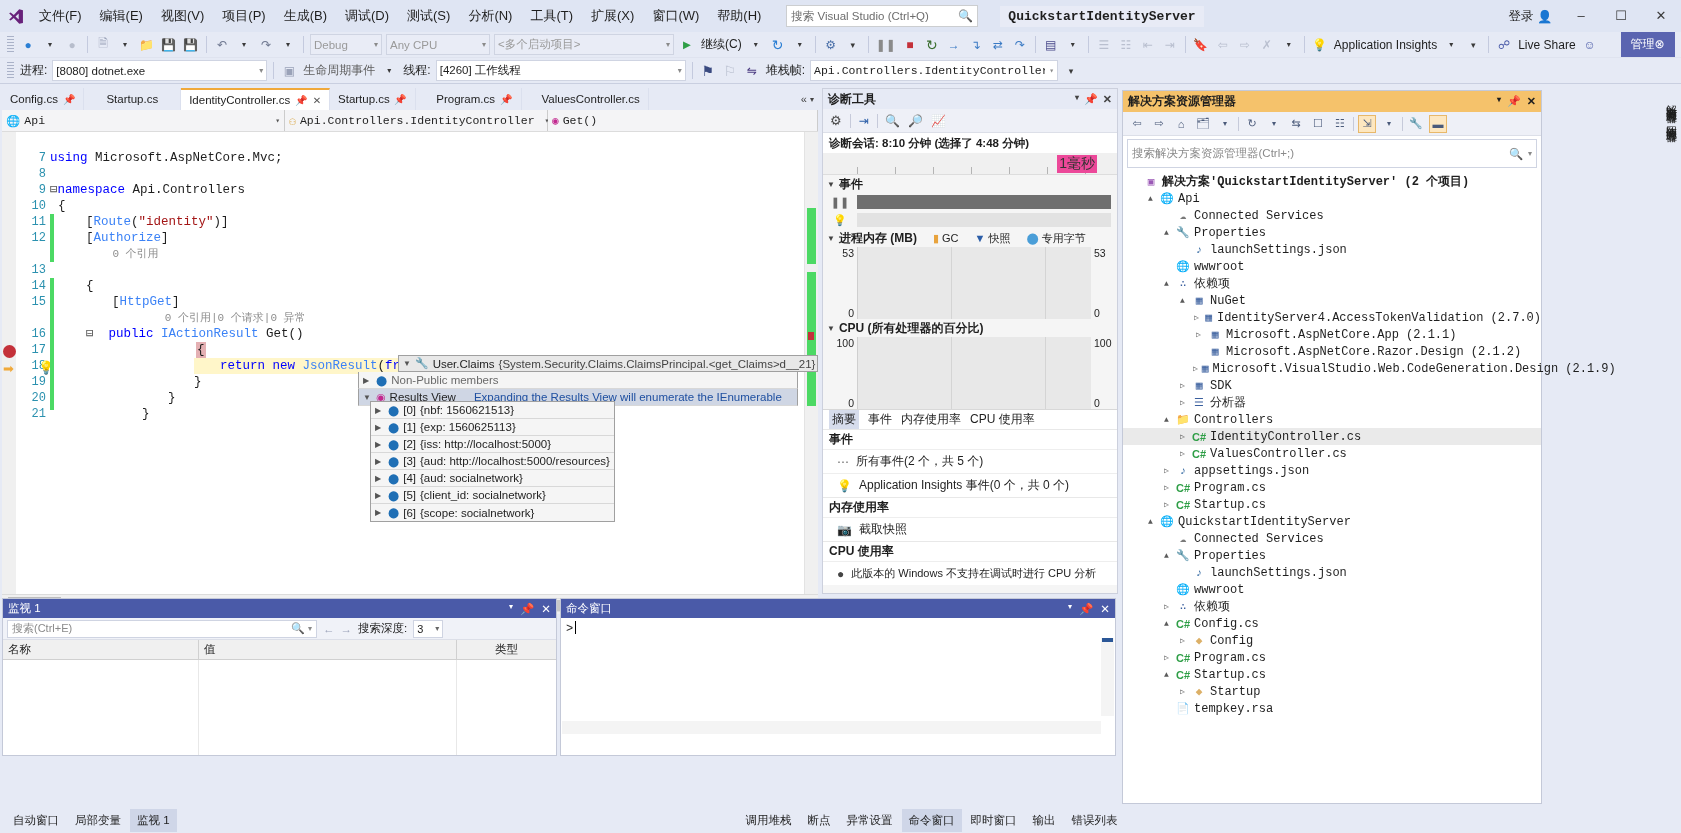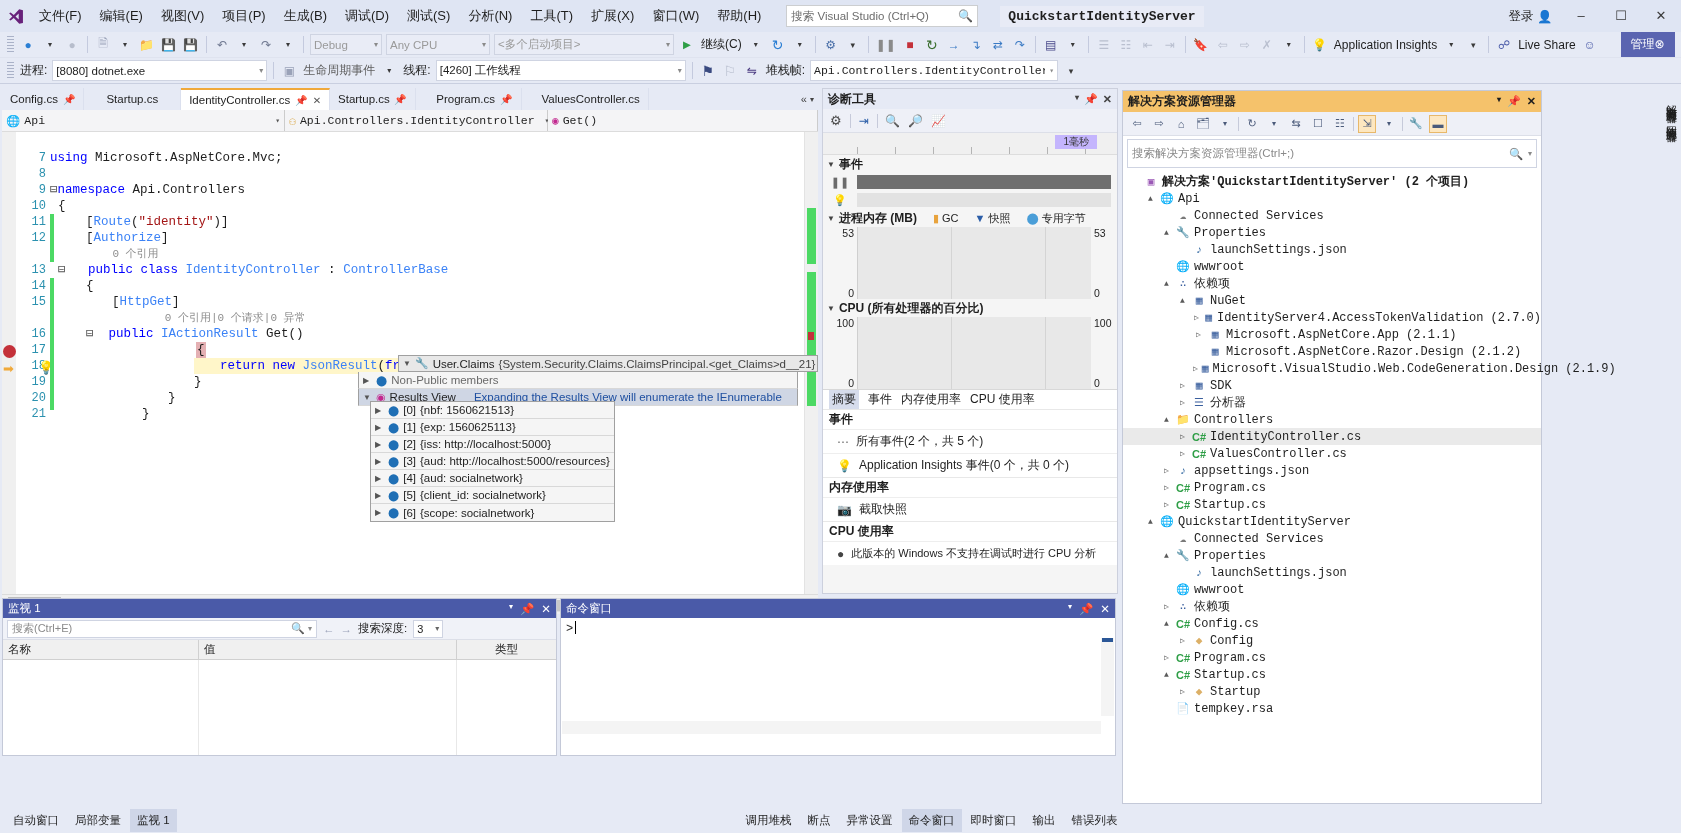--- a/index.html
+++ b/index.html
@@ -163,21 +163,21 @@
     height: 20px; background: #e6eaf5; display: flex; align-items: center;
     padding: 0 5px; font-size: 12px; font-weight: bold; color: #1e1e1e;
   }
   .panel-title .ctrls { margin-left: auto; display: flex; gap: 5px; font-size: 11px; color: #444; }
   .diag-toolbar {
     height: 24px; background: #eef0f7; display: flex; align-items: center;
     gap: 8px; padding: 0 7px; border-bottom: 1px solid #dcdfe8;
   }
   .diag-session { height: 20px; background: #fff; display: flex; align-items: center; padding: 0 6px; font-size: 11.5px; font-weight: bold; }
   .ruler { height: 22px; background: #f0f0f0; display: flex; align-items: flex-end; position: relative; border-bottom: 1px solid #ddd; }
-  .ruler .lbl { position: absolute; right: 20px; top: 2px; font-size: 10px; color: #333; background: #c4b5fd; padding: 0 8px; }
+  .ruler .lbl { position: absolute; right: 20px; top: 2px; font-size: 14px; color: #333; background: #ec4899; padding: 0 2px; }
   .ruler .ticks { position: absolute; left: 34px; right: 0; bottom: 0; height: 7px;
      background: repeating-linear-gradient(to right, #b4b4b4 0 1px, transparent 1px 38px); }
   .sec-head { height: 18px; display: flex; align-items: center; gap: 4px; padding: 0 4px; font-size: 12px; font-weight: bold; background: #f5f5f5; }
   .sec-head .legend { font-weight: normal; font-size: 11px; display: flex; align-items: center; gap: 3px; margin-left: 12px; }
   .lane { display: flex; height: 18px; align-items: center; }
   .lane .ico { width: 34px; text-align: center; font-size: 11px; }
   .lane .track { flex: 1; height: 14px; background: #e2e2e2; margin-right: 6px; }
   .lane .track.dark { background: #6f6f6f; }
   .graph { display: flex; height: 72px; }
   .graph .ax { width: 34px; position: relative; font-size: 10.5px; }
@@ -481,21 +481,20 @@
         <div class="change-bar" style="top:146px; height:132px;"></div>
 
         <div class="hl-line" style="left:144px; width:514px; top:226px;"></div>
 
         <div class="cl" style="top:18px;"><span class="kw">using</span> <span>Microsoft.AspNetCore.Mvc;</span></div>
         <div class="cl" style="top:50px;"><span style="color:#555;">⊟</span><span class="kw">namespace</span> <span>Api.Controllers</span></div>
         <div class="cl" style="top:66px; left:8px;">{</div>
         <div class="cl" style="top:82px; left:36px;">[<span class="typ">Route</span>(<span class="str">"identity"</span>)]</div>
         <div class="cl" style="top:98px; left:36px;">[<span class="typ">Authorize</span>]</div>
         <div class="cl lens" style="top:114px; left:36px;">    0 个引用</div>
-        <div class="cl" style="top:130px; left:8px;"><span style="color:#555;">⊟</span>&nbsp;&nbsp;&nbsp;<span class="kw">public class</span> <span class="typ">IdentityController</span> : <span class="typ">ControllerBase</span></div>
         <div class="cl" style="top:146px; left:36px;">{</div>
         <div class="cl" style="top:162px; left:62px;">[<span class="typ">HttpGet</span>]</div>
         <div class="cl lens" style="top:178px; left:62px;">        0 个引用|0 个请求|0 异常</div>
         <div class="cl" style="top:194px; left:36px;"><span style="color:#555;">⊟</span>&nbsp;&nbsp;<span class="kw">public</span> <span class="typ">IActionResult</span> Get()</div>
         <div class="cl" style="top:210px; left:146px; background:#e4b0b3; padding:0 1px;">{</div>
         <div class="cl" style="top:226px; left:170px;"><span class="kw">return new</span> <span class="typ">JsonResult</span>(<span class="kw">from</span> c <span class="kw">in</span> User.Claims <span class="kw">select new</span> { c.Type, c.Value });</div>
         <div class="cl lens" style="top:226px; left:664px; font-size:10.5px;">已用时间 &lt;= 1ms</div>
         <div class="cl" style="top:242px; left:144px;">}</div>
         <div class="cl" style="top:258px; left:118px;">}</div>
         <div class="cl" style="top:274px; left:92px;">}</div>
@@ -600,20 +599,21 @@
     </div>
     <div class="diag-toolbar">
       <span style="color:#4a4a4a;font-size:13px;">⚙</span>
       <span style="width:1px;height:14px;background:#c6cada;"></span>
       <span style="color:#2b5ea8;">⇥</span>
       <span style="width:1px;height:14px;background:#c6cada;"></span>
       <span style="color:#2b5ea8;">🔍</span>
       <span style="color:#2b5ea8;">🔎</span>
       <span style="color:#2b5ea8;">📈</span>
     </div>
+    <div class="diag-session">诊断会话: 8:10 分钟 (选择了 4:48 分钟)</div>
     <div class="ruler">
       <div class="ticks"></div>
       <div class="lbl">1毫秒</div>
     </div>
 
     <div class="sec-head">
       <span style="font-size:8px;color:#444;">▼</span>
       <span>事件</span>
     </div>
     <div class="lane">

